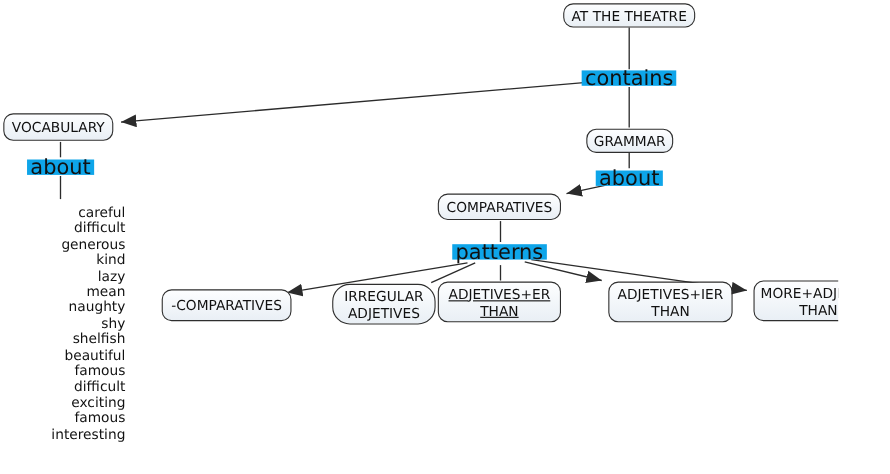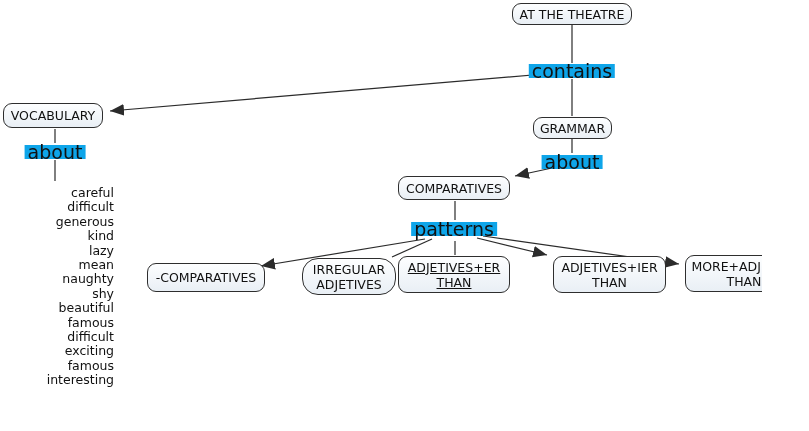--- a/index.html
+++ b/index.html
@@ -104,20 +104,21 @@
 
   <div id="word-list">
     <div>careful</div>
     <div>difficult</div>
     <div>generous</div>
     <div>kind</div>
     <div>lazy</div>
     <div>mean</div>
     <div>naughty</div>
     <div>shy</div>
+    <div>shelfish</div>
     <div>beautiful</div>
     <div>famous</div>
     <div>difficult</div>
     <div>exciting</div>
     <div>famous</div>
     <div>interesting</div>
   </div>
 
 </div>
 

